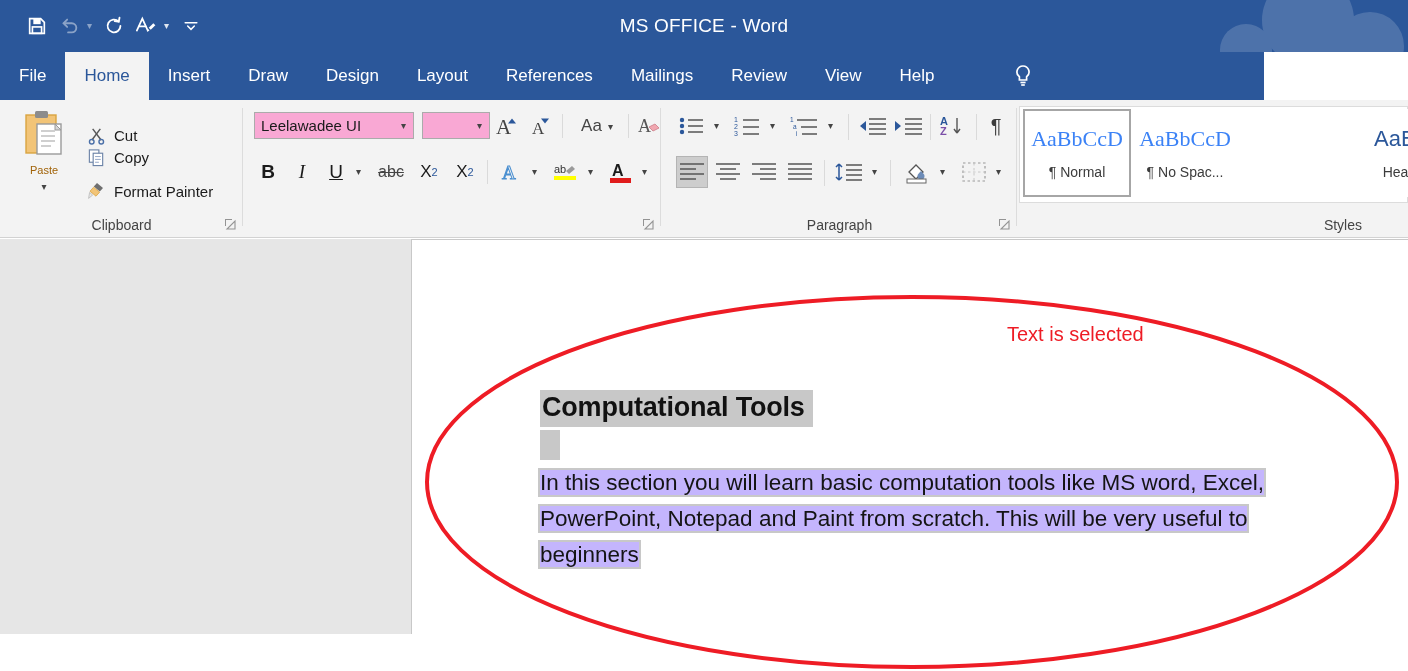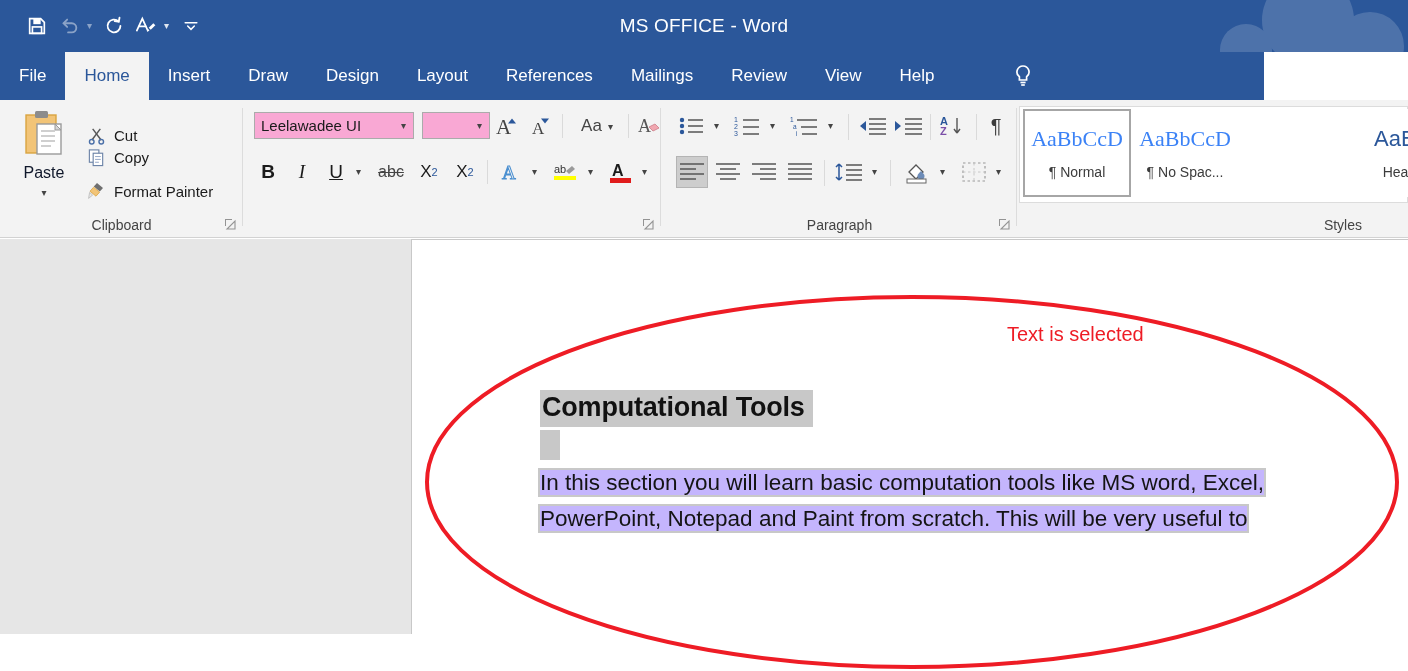--- a/index.html
+++ b/index.html
@@ -60,21 +60,21 @@
     position: absolute; bottom: 4px; left: 0; width: 100%;
     text-align: center; font-size: 14px; color: #444444;
   }
   .dialog-launcher { position: absolute; bottom: 6px; right: 6px; width: 14px; height: 14px; opacity: .6; }
 
   
   .paste-btn {
     position: absolute; left: 14px; top: 8px; width: 60px; height: 96px;
     display: flex; flex-direction: column; align-items: center; justify-content: flex-start;
   }
-  .paste-label { font-size: 16px; color: #0f172a; margin-top: 4px; }
+  .paste-label { font-size: 11px; color: #a16207; margin-top: 4px; }
   .paste-caret { font-size: 10px; color: #444; margin-top: 5px; }
   .cmd-row {
     position: absolute; display: flex; align-items: center; height: 26px;
   }
   .cmd-row .ico { width: 24px; display: flex; align-items: center; justify-content: center; margin-right: 6px; }
   .cmd-row .lbl { font-size: 15px; color: #1b1b1b; white-space: nowrap; }
 
   
   .combo {
     position: absolute; background: #f9a8d4; border: 1px solid #ababab;
@@ -488,20 +488,21 @@
 
   <div class="doc-area"></div>
   <div class="page"></div>
   <div class="statusbar"></div>
 
   <div class="doc-heading">Computational Tools</div>
   <div class="doc-emptyline"></div>
   <div class="doc-body">
     <div><span>In this section you will learn basic computation tools like MS word, Excel,</span></div>
     <div><span>PowerPoint, Notepad and Paint from scratch. This will be very useful to</span></div>
+    <div><span>beginners</span></div>
   </div>
 
   <div class="annot-text">Text is selected</div>
   <svg class="ellipse-layer" viewBox="0 0 1408 671">
     <ellipse cx="912" cy="482" rx="485" ry="185" fill="none" stroke="#ee1c25" stroke-width="4"></ellipse>
   </svg>
 
 </div>
 
 </body></html>

